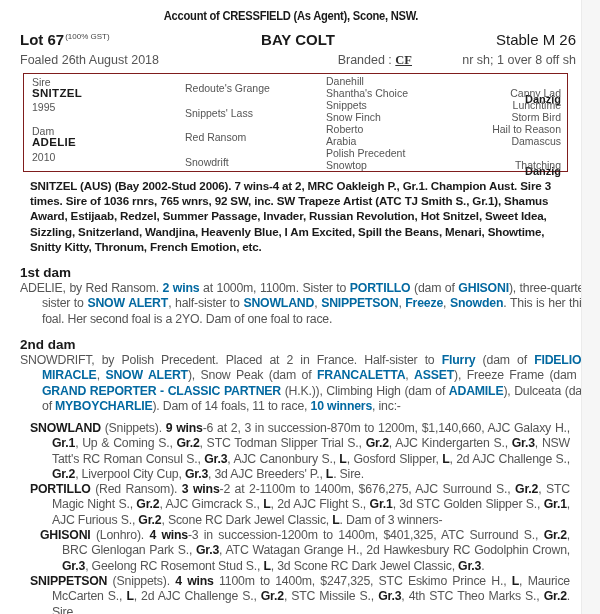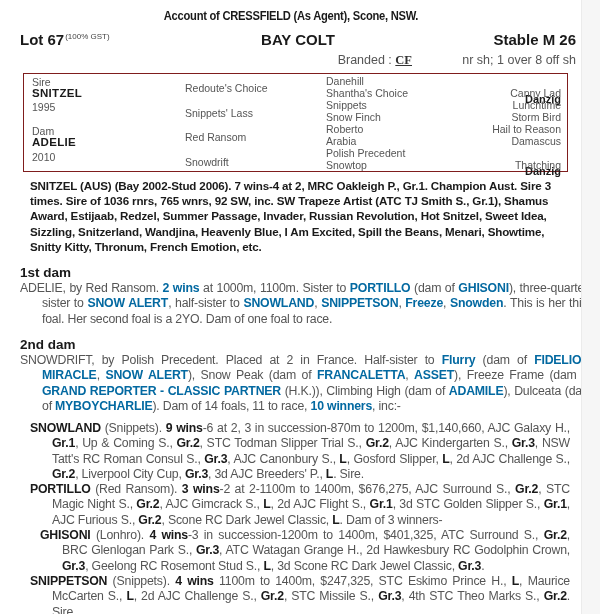--- a/index.html
+++ b/index.html
@@ -4,21 +4,21 @@
 <style>
   html, body { margin: 0; padding: 0; background: #ffffff; }
   body { width: 600px; height: 614px; overflow: hidden; position: relative; font-family: "Liberation Sans", sans-serif; color: #333; }
   .page { position: absolute; left: 0; top: 0; width: 582px; height: 614px; background: #fff; }
   .scroll-strip { position: absolute; right: 0; top: 0; width: 18px; height: 614px; background: #f6f6f6; border-left: 1px solid #ebebeb; }
   .vendor { position: absolute; top: 8px; left: 0; width: 582px; text-align: center; font-family: "Liberation Sans", sans-serif; font-weight: bold; font-size: 13px; letter-spacing: -0.3px; color: #1a1a1a; transform: scaleX(0.86); transform-origin: 291px 0; }
   .lotline { position: absolute; top: 31px; left: 20px; width: 556px; height: 18px; }
   .lot { position: absolute; left: 0; top: 0; font-weight: bold; font-size: 15px; color: #1a1a1a; }
   .lot sup { font-weight: normal; font-size: 8px; color: #444; vertical-align: 6px; margin-left: 1px; }
   .sex { position: absolute; left: 0; width: 556px; top: 0; text-align: center; font-weight: bold; font-size: 15px; color: #1a1a1a; }
-  .stable { position: absolute; right: 0; top: 0; font-weight: bold; font-size: 15px; color: #1a1a1a; }
+  .stable { position: absolute; right: 0; top: 0; font-weight: normal; font-size: 15px; color: #1a1a1a; }
   .foaledline { position: absolute; top: 53px; left: 20px; width: 556px; height: 16px; font-size: 12.5px; color: #555; }
   .foaled { position: absolute; left: 0; top: 0; }
   .branded { position: absolute; right: 164px; top: 0; }
   .brand-mark { font-family: "Liberation Serif", serif; font-weight: bold; text-decoration: underline; color: #333; }
   .markings { position: absolute; right: 0; top: 0; }
   .pedbox { position: absolute; left: 23px; top: 73px; width: 545px; height: 99px; border: 1px solid #7f1d1d; box-sizing: border-box; font-size: 10.5px; color: #555; }
   .pedbox .cell { position: absolute; white-space: nowrap; }
   .pedbox .b { font-weight: bold; color: #1a1a1a; font-size: 11.5px; letter-spacing: 0.3px; }
   .pedbox .gb { font-weight: bold; color: #1a1a1a; font-size: 11px; margin-top: 18px; }
   .col1 { left: 8px; }
@@ -42,34 +42,35 @@
 
   <div class="vendor">Account of CRESSFIELD (As Agent), Scone, NSW.</div>
 
   <div class="lotline">
     <div class="lot"><span>Lot 67</span><sup>(100% GST)</sup></div>
     <div class="sex">BAY COLT</div>
     <div class="stable">Stable M 26</div>
   </div>
 
   <div class="foaledline">
+    <div class="foaled">Foaled 26th August 2018</div>
     <div class="branded"><span>Branded : </span><span class="brand-mark">CF</span></div>
     <div class="markings">nr sh; 1 over 8 off sh</div>
   </div>
 
   <div class="pedbox">
 
     <div class="cell col1" style="top:2px">Sire</div>
     <div class="cell col1 b" style="top:13px">SNITZEL</div>
     <div class="cell col1" style="top:27px">1995</div>
     <div class="cell col1" style="top:51px">Dam</div>
     <div class="cell col1 b" style="top:62px">ADELIE</div>
     <div class="cell col1" style="top:77px">2010</div>
 
-    <div class="cell col2" style="top:8px">Redoute's Choice</div>
+    <div class="cell col2" style="top:8px">Redoute's Grange</div>
     <div class="cell col2" style="top:33px">Snippets' Lass</div>
     <div class="cell col2" style="top:57px">Red Ransom</div>
     <div class="cell col2" style="top:82px">Snowdrift</div>
 
     <div class="cell col3" style="top:1px">Danehill</div>
     <div class="cell col3" style="top:13px">Shantha's Choice</div>
     <div class="cell col3" style="top:25px">Snippets</div>
     <div class="cell col3" style="top:37px">Snow Finch</div>
     <div class="cell col3" style="top:49px">Roberto</div>
     <div class="cell col3" style="top:61px">Arabia</div>

